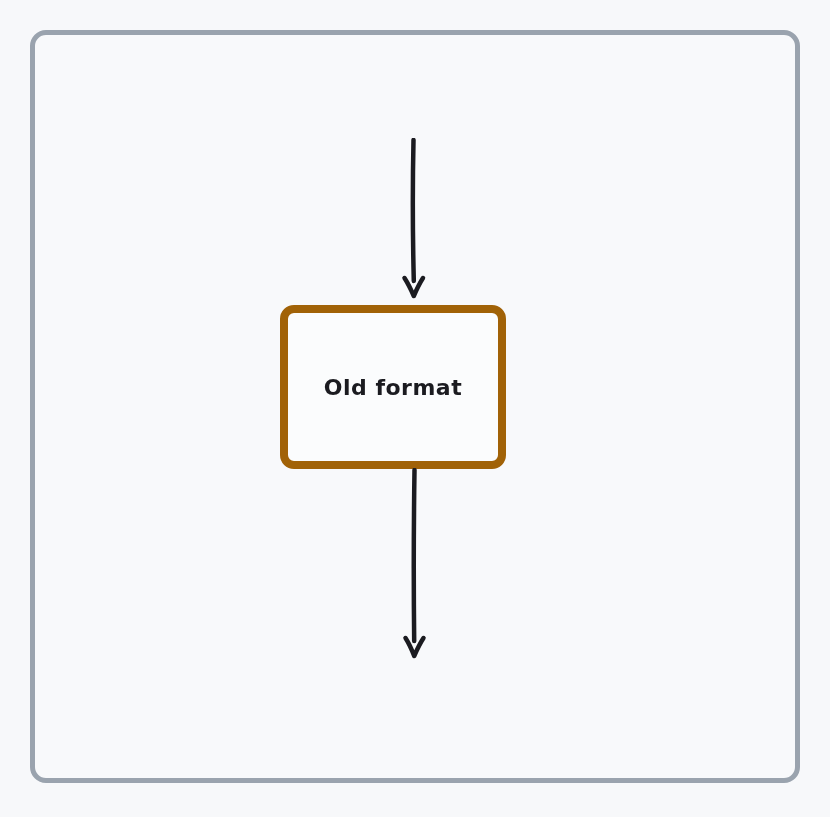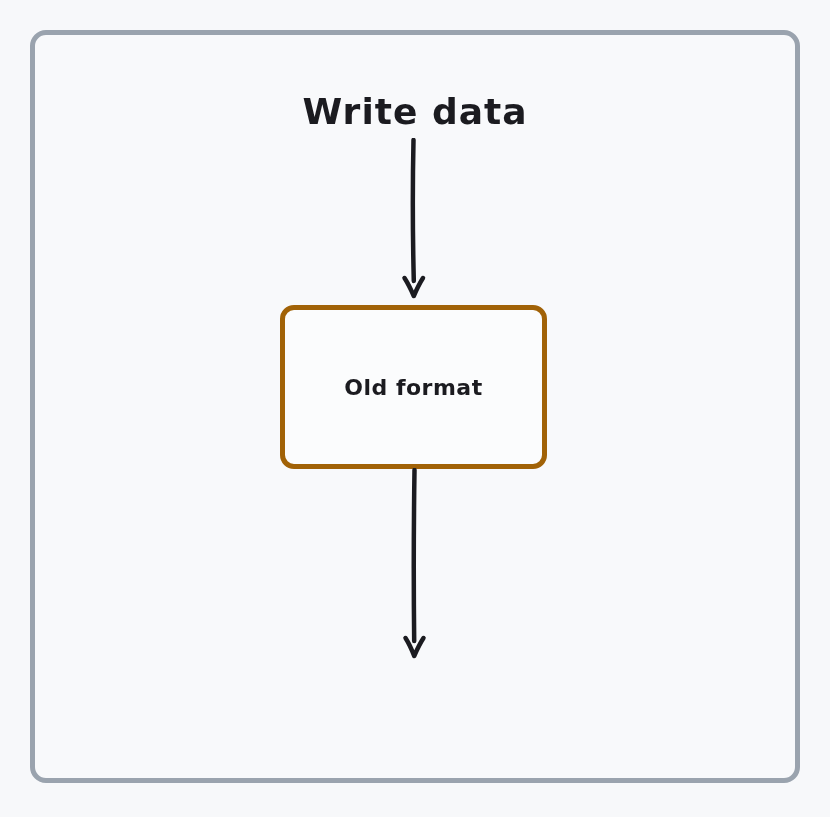--- a/index.html
+++ b/index.html
@@ -47,23 +47,23 @@
     position: absolute;
     left: 396px;
     width: 36px;
   }
   .arrow-svg.first { top: 138px; height: 162px; }
   .arrow-svg.second { top: 468px; height: 192px; }
   .node-box {
     position: absolute;
     left: 280px;
     top: 305px;
-    width: 267px;
+    width: 226px;
     height: 164px;
-    border: 5px solid #a16207;
+    border: 8px solid #a16207;
     border-radius: 14px;
     box-sizing: border-box;
     background: #fbfcfd;
     display: flex;
     align-items: center;
     justify-content: center;
   }
   .node-label {
     color: #1b1b20;
     font-weight: 700;
@@ -71,21 +71,20 @@
     letter-spacing: 0.5px;
   }
 </style>
 </head>
 <body>
 
 <div class="canvas">
 
   <div class="frame"></div>
 
-  <div class="flow-label top">Write data</div>
 
   <svg class="arrow-svg first" viewBox="0 0 36 162" fill="none" xmlns="http://www.w3.org/2000/svg">
     <path d="M17.5 2 Q16 70 17.8 143" stroke="#1b1b20" stroke-width="4.5" stroke-linecap="round"></path>
     <path d="M8.5 140 Q13 147 17.8 158 Q22.5 147 27 140" stroke="#1b1b20" stroke-width="4.5" stroke-linecap="round" stroke-linejoin="round"></path>
   </svg>
 
   <div class="node-box">
     <div class="node-label">Old format</div>
   </div>
 

